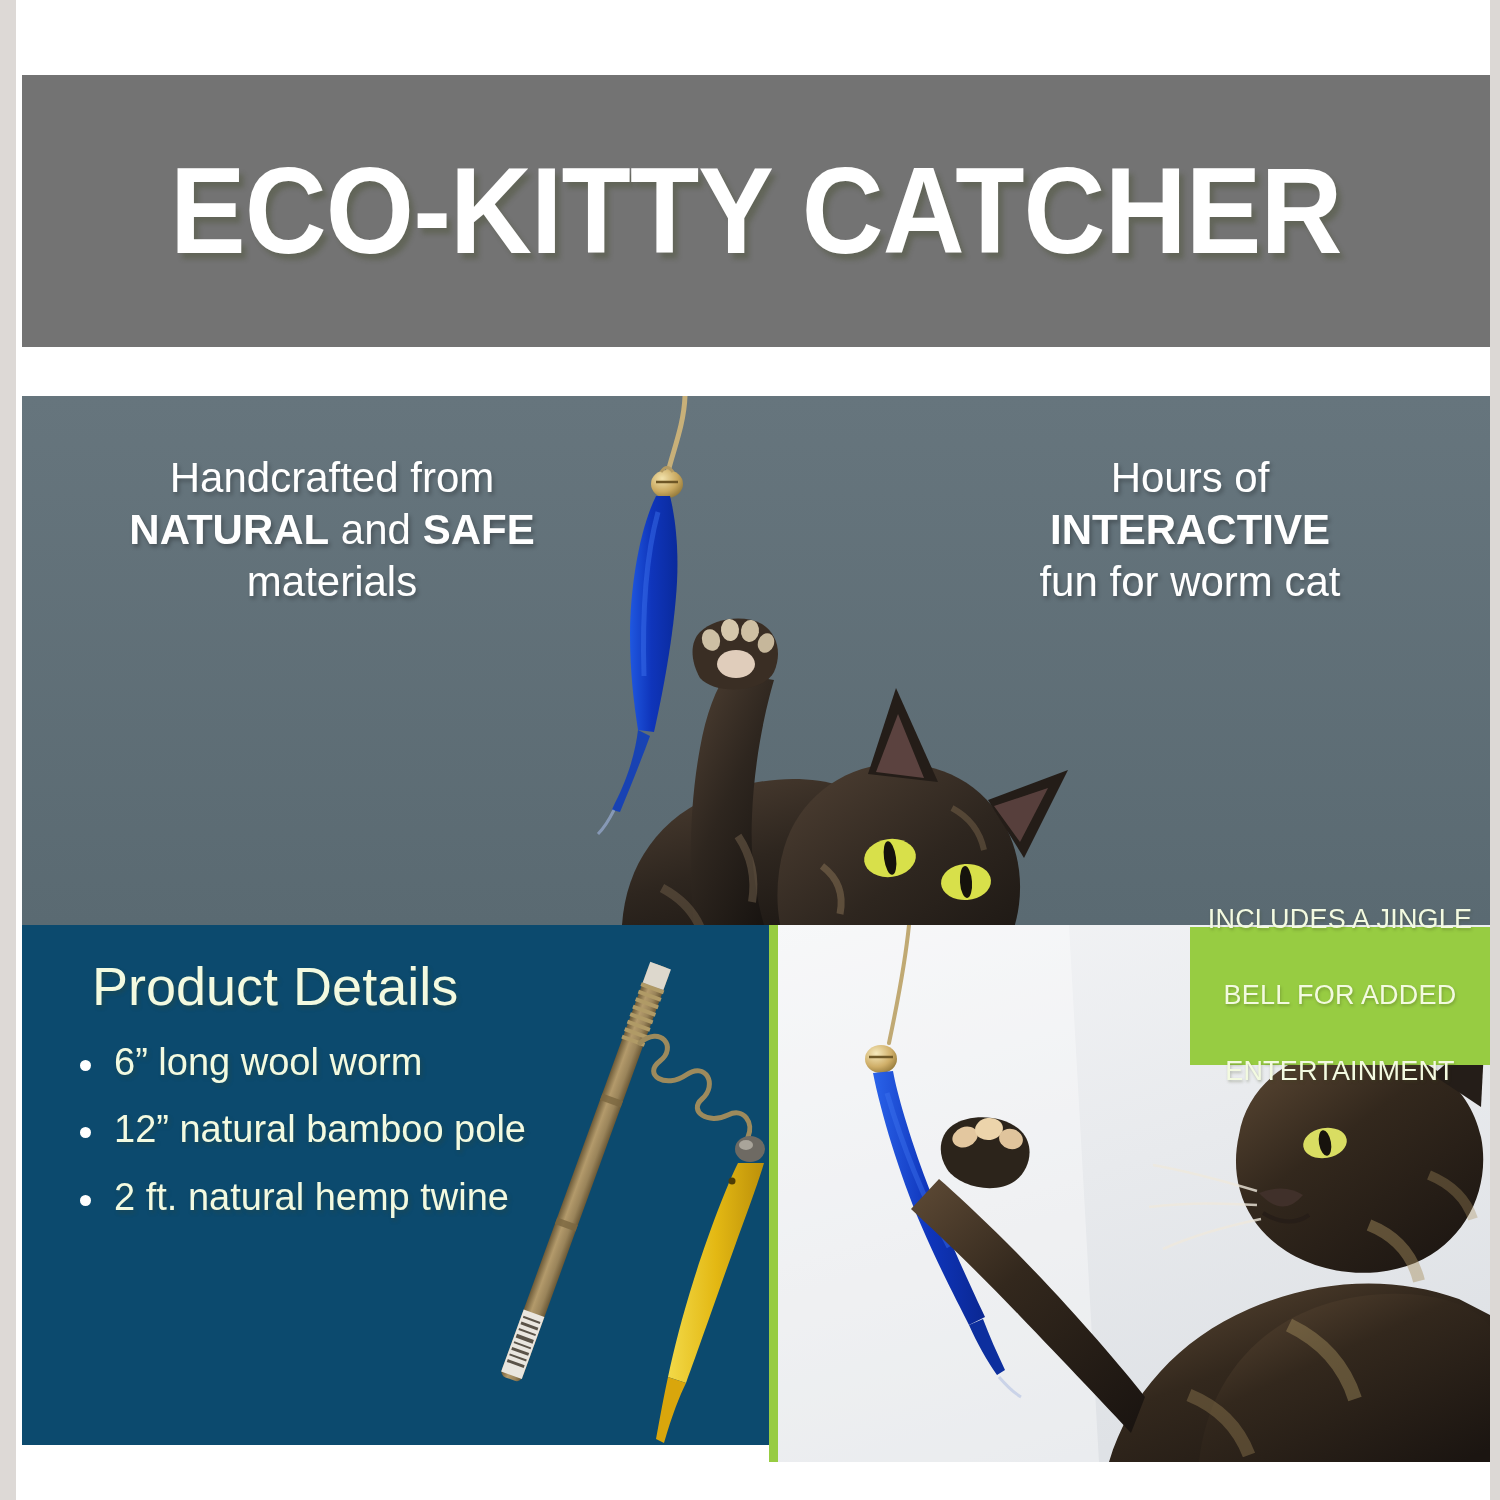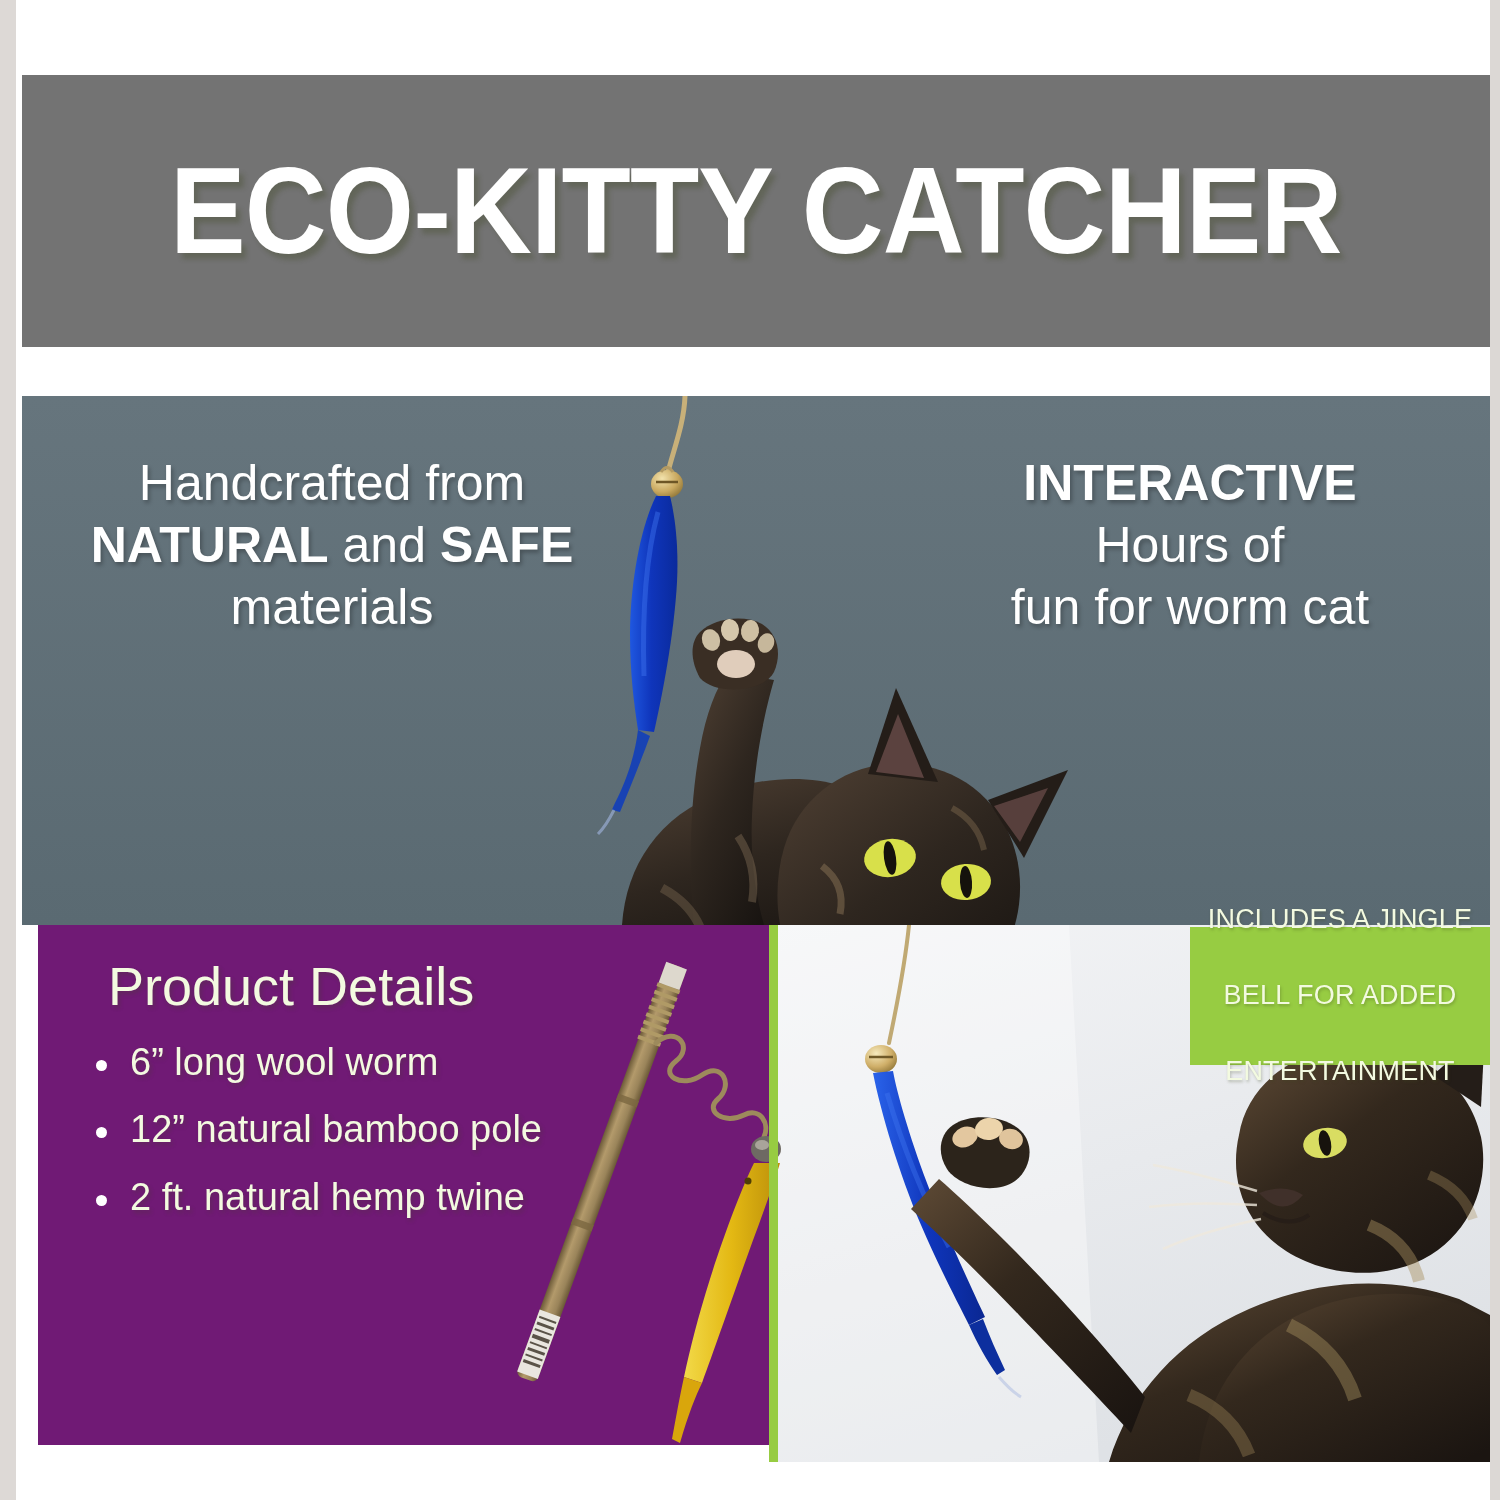--- a/index.html
+++ b/index.html
@@ -74,21 +74,21 @@
     top: 396px;
     width: 1468px;
     height: 529px;
     background: #5f6f78;
     overflow: hidden;
   }
   .feature-copy {
     position: absolute;
     top: 56px;
     color: #ffffff;
-    font-size: 50px;
+    font-size: 42px;
     line-height: 1.24;
     text-align: center;
     text-shadow: 2px 3px 4px rgba(0,0,0,0.28);
     z-index: 3;
   }
   .feature-copy b { font-weight: bold; }
   #feature-copy-left  { left: 10px;  width: 600px; }
   #feature-copy-right { right: 20px; width: 560px; }
 
   
@@ -99,23 +99,22 @@
     z-index: 2;
   }
 
   
   #details-panel {
     position: absolute;
     left: 0;
     top: 925px;
     width: 747px;
     height: 520px;
-    background: #701a75;
+    background: #0c4a6e;
     overflow: hidden;
-    margin-left: 16px;
   }
   #details-title {
     position: absolute;
     left: 70px;
     top: 30px;
     font-size: 54px;
     color: #f3fae0;
     text-shadow: 2px 3px 4px rgba(60,70,30,0.30);
     white-space: nowrap;
     z-index: 3;
@@ -313,24 +312,24 @@
 
       <div class="feature-copy" id="feature-copy-left">
         <div>Handcrafted from</div>
         <div>
           <b>NATURAL</b><span> and </span><b>SAFE</b>
         </div>
         <div>materials</div>
       </div>
 
       <div class="feature-copy" id="feature-copy-right">
+        <div>Hours of</div>
         <div>
           <b>INTERACTIVE</b>
         </div>
-        <div>Hours of</div>
         <div>fun for worm cat</div>
       </div>
     </div>
 
     <div id="details-panel">
 
       <svg id="product-shot" viewBox="0 0 367 520" preserveAspectRatio="none">
         <defs>
           <linearGradient id="bamboo" x1="0" y1="0" x2="1" y2="0">
             <stop offset="0%" stop-color="#6c5a38"></stop>

